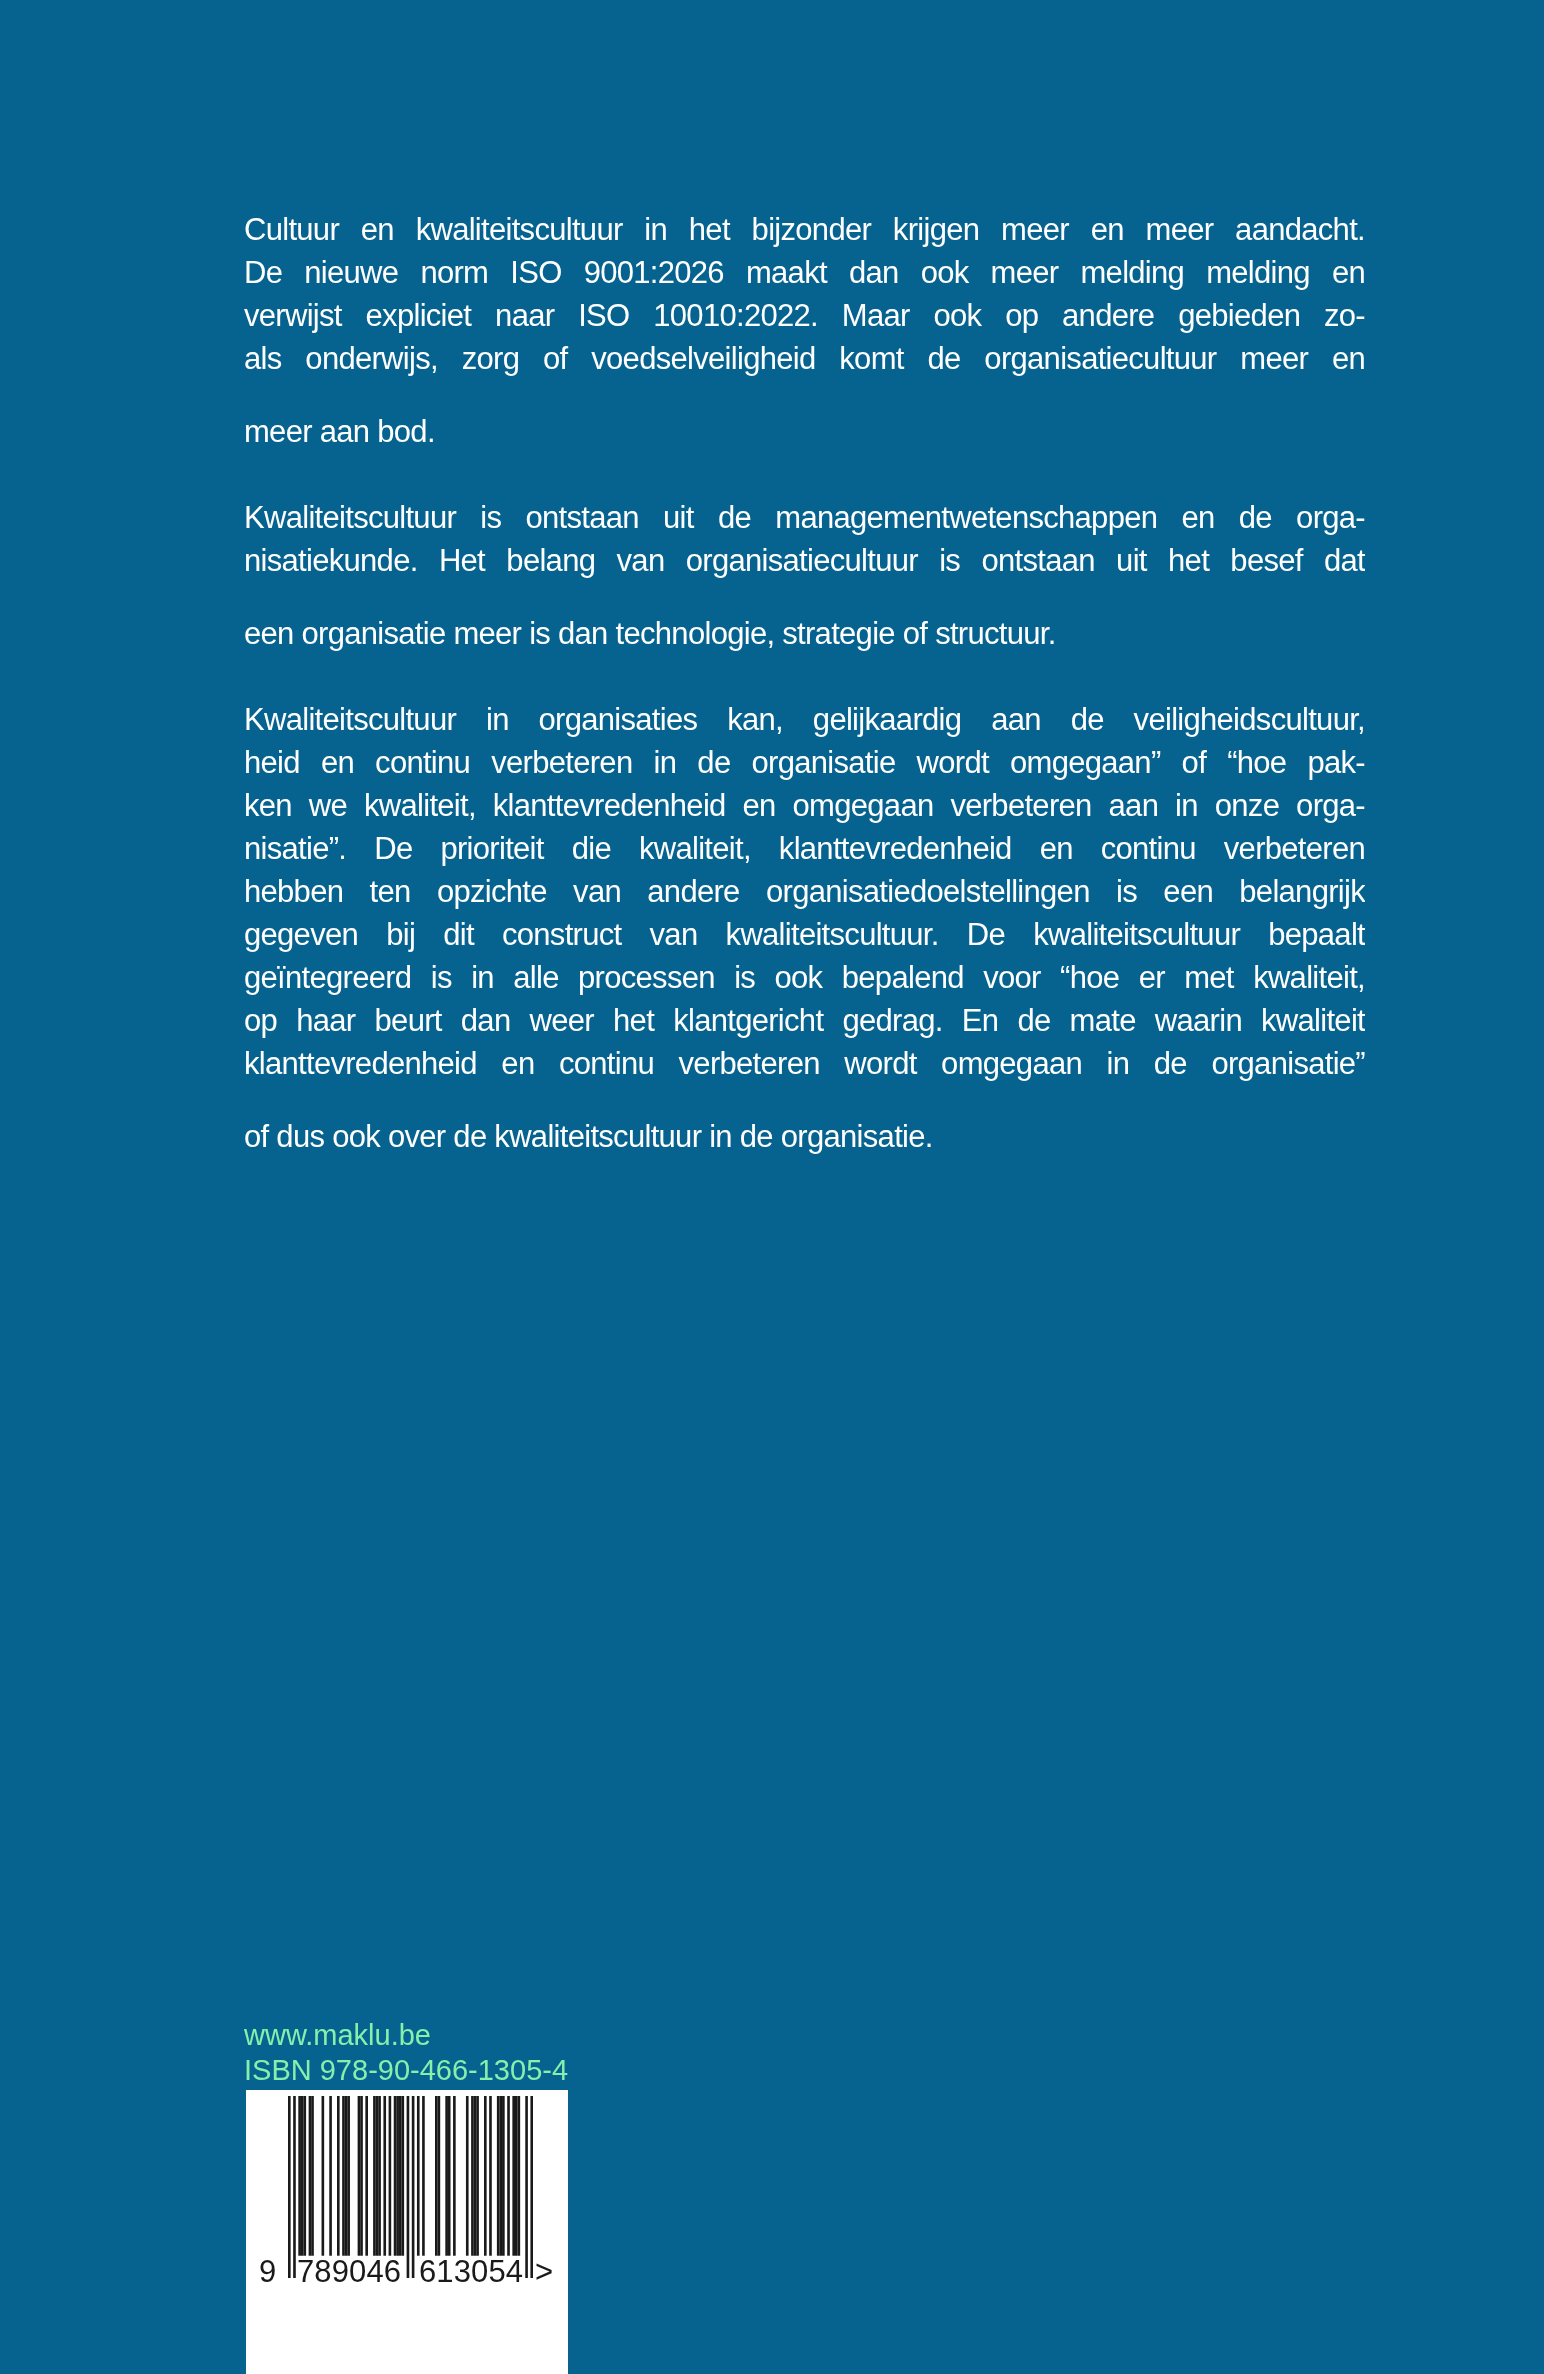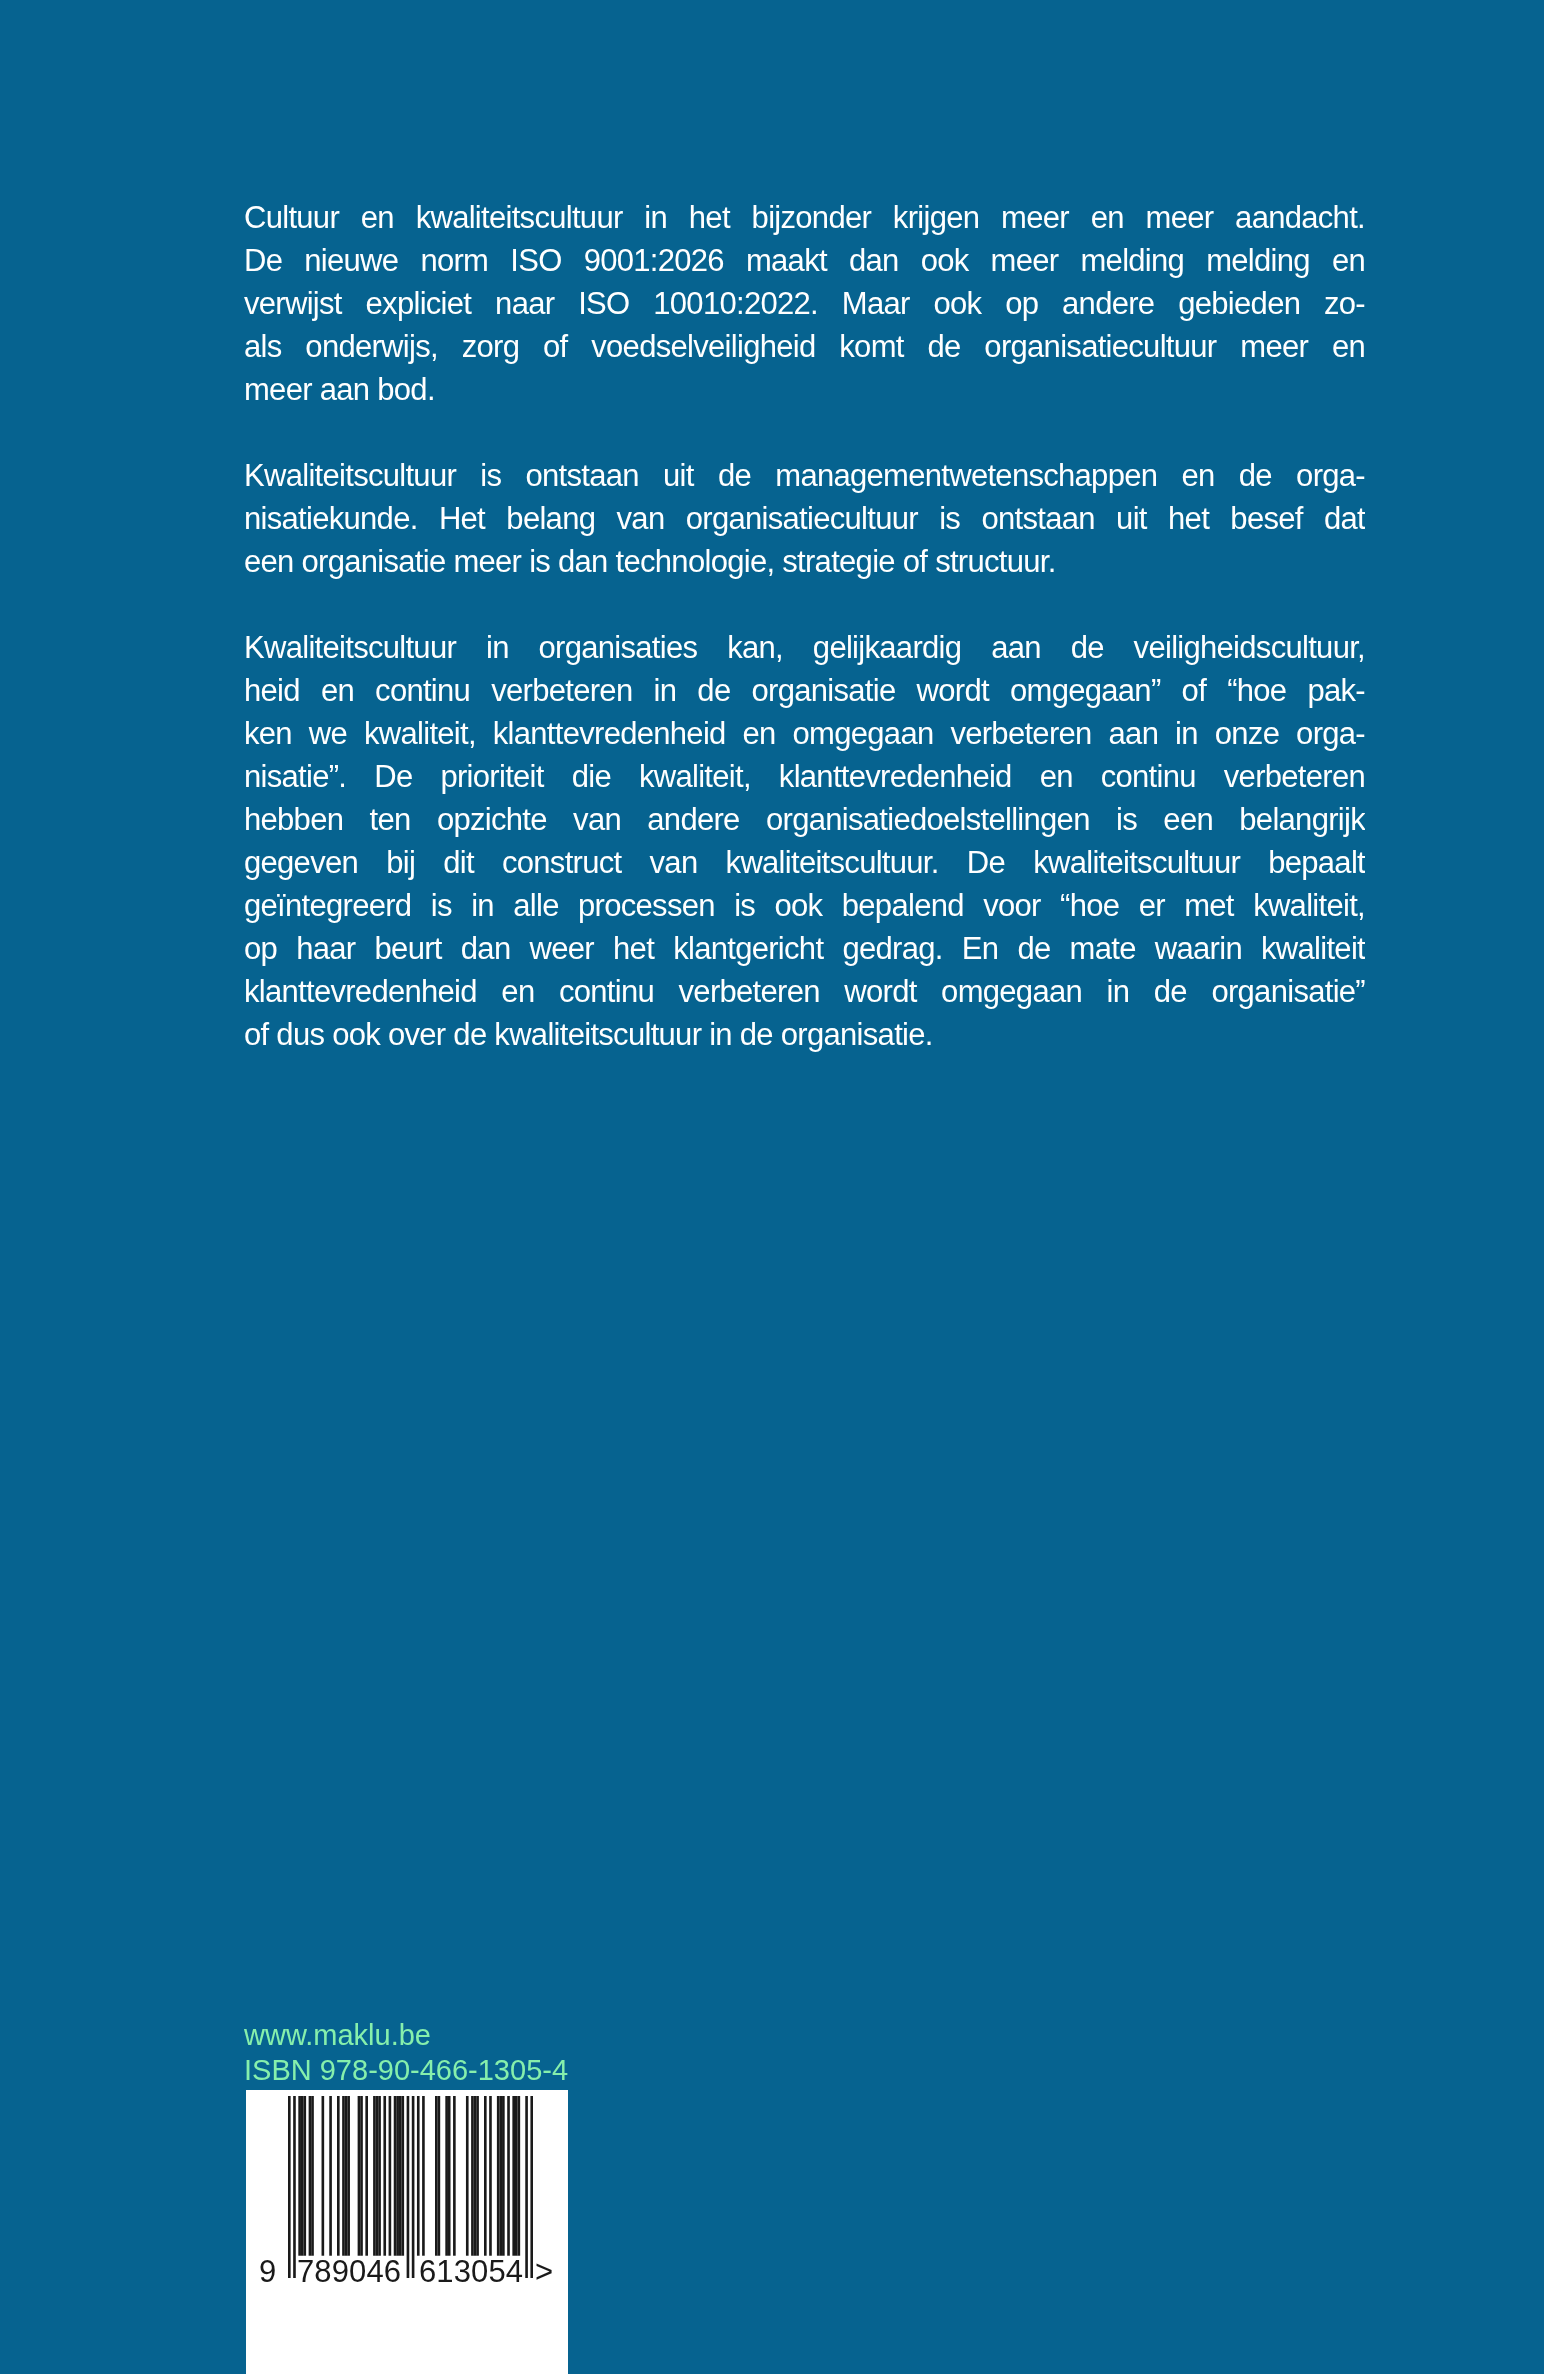--- a/index.html
+++ b/index.html
@@ -12,39 +12,40 @@
     width: 1544px;
     height: 2375px;
     background: #066390;
     overflow: hidden;
     font-family: "Liberation Sans", sans-serif;
   }
   
   .blurb {
     position: absolute;
     left: 244px;
-    top: 196px;
+    top: 208px;
     width: 1121px;
     color: #ffffff;
     font-size: 31px;
     letter-spacing: -0.7px;
     line-height: 43px;
     font-weight: 400;
   }
   .para { margin: 0 0 43px 0; }
   .para .line {
     text-align: justify;
     text-align-last: justify;
     white-space: normal;
     height: 43px;
     overflow: hidden;
   }
   .para .line.last {
     text-align: center;
     text-align-last: left;
+    margin-top: 30px;
   }
   
   .footer {
     position: absolute;
     left: 244px;
     top: 2018px;
     color: #86efac;
     font-size: 29px;
     line-height: 35px;
     letter-spacing: 0;

